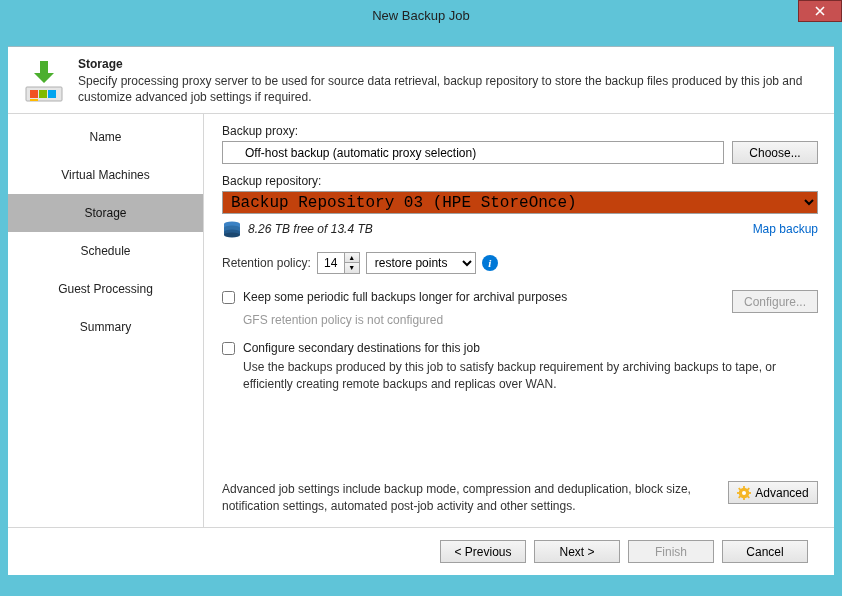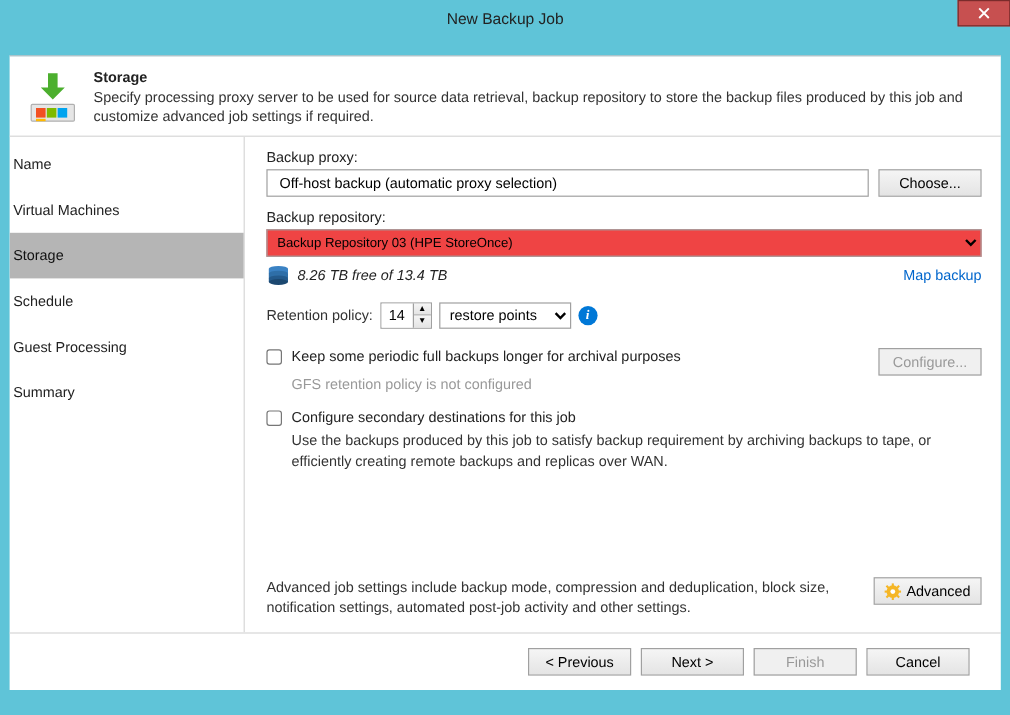--- a/index.html
+++ b/index.html
@@ -75,24 +75,25 @@
   flex: 1;
   display: flex;
   overflow: hidden;
 }
 .sidebar {
   width: 196px;
   border-right: 1px solid #d6d6d6;
   padding-top: 4px;
 }
 .nav-item {
-  padding: 12px 3px;
+  padding: 12px 24px;
   font-size: 12px;
   color: #222;
   cursor: pointer;
+  text-align: center;
 }
 .nav-item.selected {
   background: #b5b5b5;
   color: #111;
 }
 .main {
   flex: 1;
   padding: 10px 16px 0 18px;
   display: flex;
   flex-direction: column;
@@ -105,21 +106,21 @@
 .row {
   display: flex;
   gap: 8px;
   align-items: center;
   margin-bottom: 10px;
 }
 .text-input {
   flex: 1;
   height: 23px;
   border: 1px solid #a0a0a0;
-  padding: 0 10px;
+  padding: 0 22px;
   font-size: 12px;
   font-family: inherit;
   background: #fff;
 }
 .btn {
   height: 23px;
   min-width: 86px;
   border: 1px solid #a0a0a0;
   background: linear-gradient(#f5f5f5, #e4e4e4);
   font-size: 12px;
@@ -129,24 +130,24 @@
 }
 .btn:disabled {
   color: #999;
   cursor: default;
   background: #f0f0f0;
 }
 .select {
   flex: 1;
   height: 23px;
   border: 1px solid #a0a0a0;
-  font-size: 11px;
-  font-family: Liberation Sans, sans-serif;
+  font-size: 16px;
+  font-family: Liberation Mono, monospace;
   padding: 0 4px;
-  background: #ef4444;
+  background: #c2410c;
 }
 .storage-row {
   display: flex;
   align-items: center;
   gap: 6px;
   margin-bottom: 14px;
 }
 .storage-icon {
   width: 20px;
   height: 18px;

